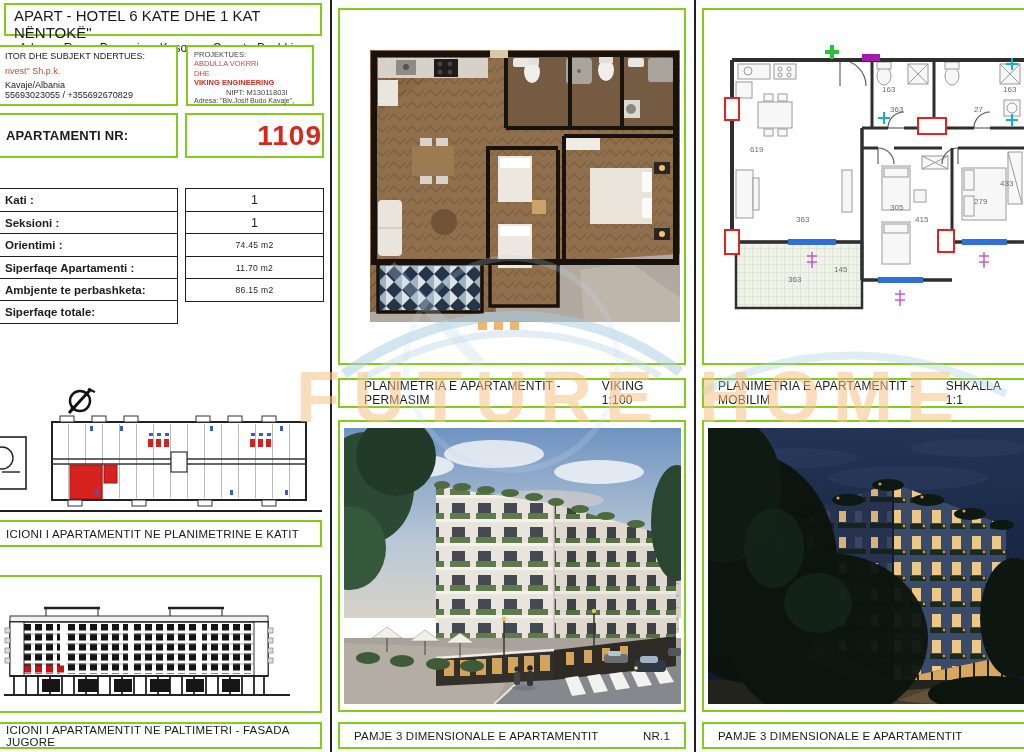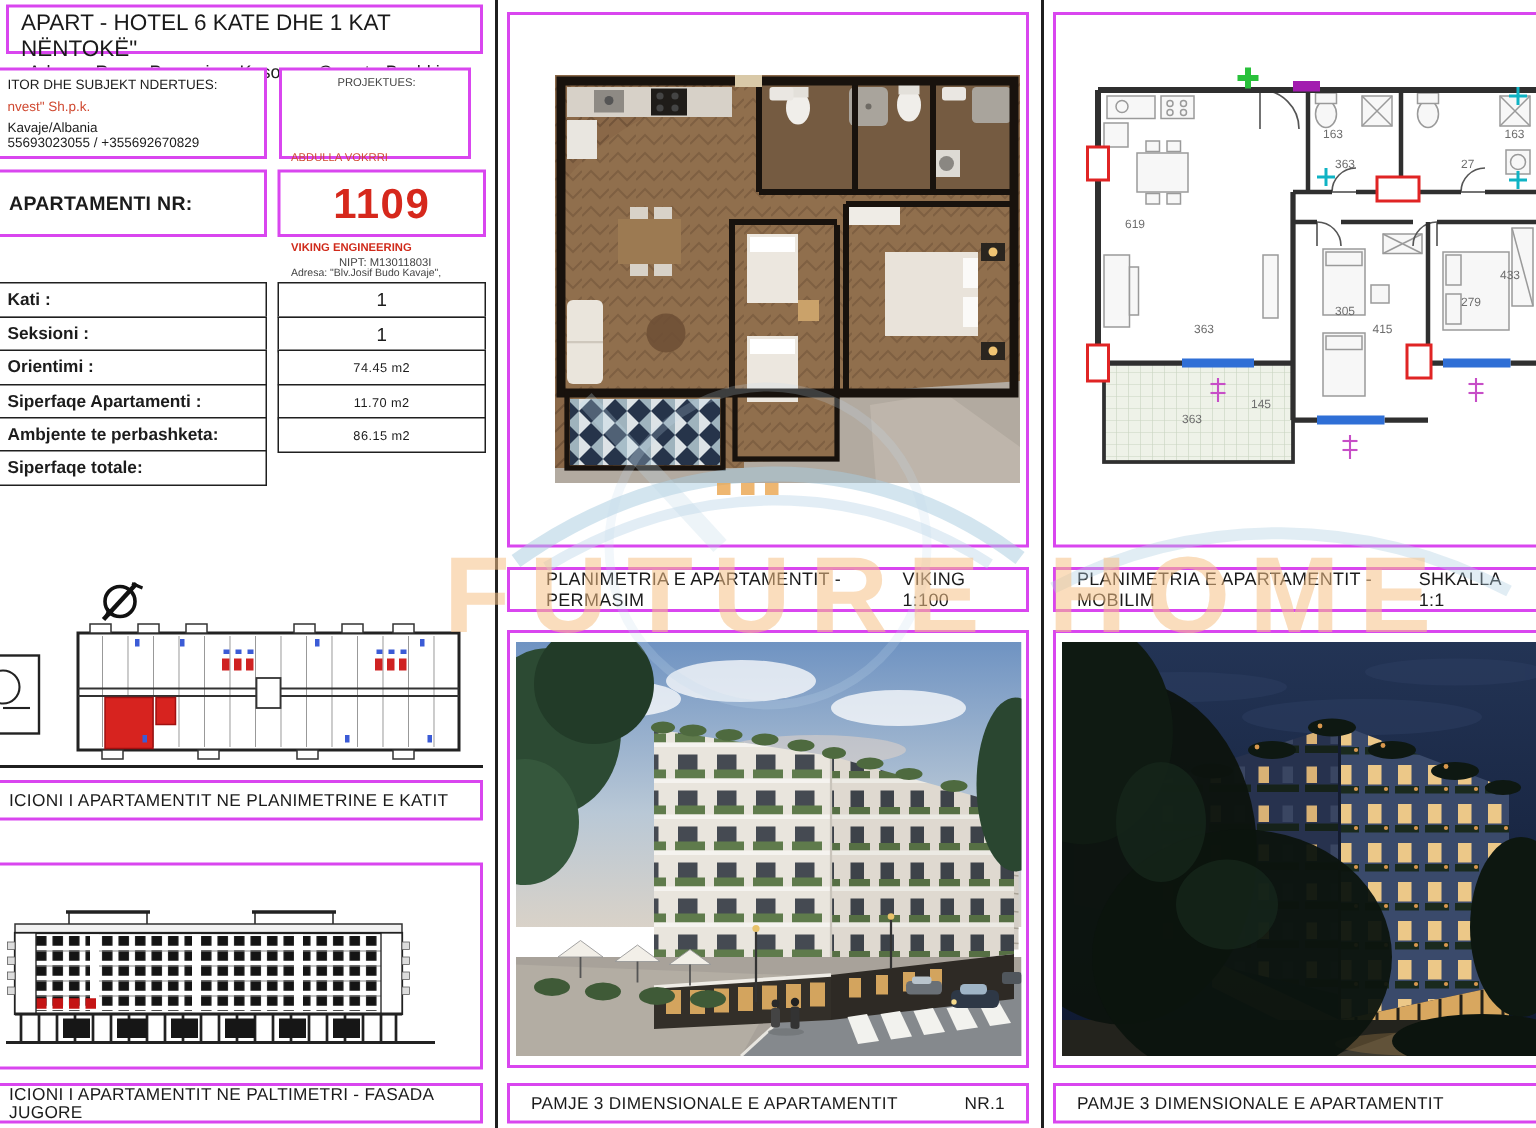--- a/index.html
+++ b/index.html
@@ -1,29 +1,29 @@
 <!DOCTYPE html>
 <html><head>
 <meta charset="utf-8">
 <style>
   html,body{margin:0;padding:0;background:#ffffff;}
   body{font-family:"Liberation Sans", sans-serif;color:#1c1c1c;}
   #sheet{position:relative;width:1024px;height:752px;background:#fff;overflow:hidden;}
   .abs{position:absolute;}
-  .bx{position:absolute;border:2px solid #d946ef;background:#fff;box-sizing:border-box;}
+  .bx{position:absolute;border:2px solid #84cc16;background:#fff;box-sizing:border-box;}
   .lblbox{display:flex;align-items:center;font-size:11.5px;color:#1b1b1b;padding:0 14px;letter-spacing:.2px;}
   .between{justify-content:space-between;}
   .vline{position:absolute;width:2px;background:#1f1f1f;top:0;height:752px;}
   .hline{position:absolute;height:2px;background:#1f1f1f;}
   .cellcol{position:absolute;display:flex;flex-direction:column;}
   .cell{height:24px;border:1.6px solid #1f1f1f;margin-top:-1.6px;background:#fff;box-sizing:border-box;display:flex;align-items:center;}
   .cell.lab{padding-left:14px;font-weight:700;font-size:11.5px;}
   .cell.val{justify-content:center;font-size:12.5px;}
   .cell.val.sm{font-size:8.5px;letter-spacing:.3px;}
-  .red{color:#d04a32;margin-top:41px;}
+  .red{color:#d04a32;}
   .redbold{color:#d02a1a;font-weight:700;}
   #watermark{position:absolute;left:296px;top:356px;font-size:72px;font-weight:700;letter-spacing:13px;color:rgba(246,193,134,.55);white-space:nowrap;z-index:60;pointer-events:none;text-align:right;}
   .odot{position:absolute;width:9px;height:8px;background:rgba(232,158,64,.75);z-index:61;pointer-events:none;}
   svg text{font-family:"Liberation Sans", sans-serif;}
 </style>
 </head>
 <body>
 
 <div id="sheet">
 
@@ -33,32 +33,32 @@
   </div>
 
   <div class="bx" style="left:-10px;top:45px;width:188px;height:61px;padding:4px 4px 4px 13px;font-size:9px;">
     <div>ITOR DHE SUBJEKT NDERTUES:</div>
     <div class="red" style="margin-top:5px;">nvest" Sh.p.k.</div>
     <div style="margin-top:4px;">Kavaje/Albania</div>
     <div style="margin-top:0;">55693023055 / +355692670829</div>
   </div>
 
   <div class="bx" style="left:186px;top:45px;width:128px;height:61px;padding:3px 4px 2px 6px;font-size:7.5px;line-height:1.25;">
-    <div style="color:#444;text-align:center;">PROJEKTUES:</div>
+    <div style="color:#444;">PROJEKTUES:</div>
     <div class="red">ABDULLA VOKRRI</div>
     <div class="red">DHE</div>
     <div class="redbold">VIKING ENGINEERING</div>
     <div style="color:#444;padding-left:32px;">NIPT: M13011803I</div>
     <div style="color:#444;font-size:7px;">Adresa: "Blv.Josif Budo Kavaje",</div>
   </div>
 
   <div class="bx lblbox" style="left:-10px;top:113px;width:188px;height:45px;font-weight:700;font-size:13px;">
     <span>APARTAMENTI NR:</span>
   </div>
-  <div class="bx" style="left:185px;top:113px;width:139px;height:45px;display:flex;align-items:center;justify-content:center;">
+  <div class="bx" style="left:185px;top:113px;width:139px;height:45px;display:flex;align-items:center;justify-content:flex-end;">
     <span style="color:#d6281c;font-size:28px;font-weight:600;letter-spacing:1px;">1109</span>
   </div>
 
   <div class="cellcol" style="left:-10px;top:190px;width:188px;">
     <div class="cell lab">Kati :</div>
     <div class="cell lab">Seksioni :</div>
     <div class="cell lab">Orientimi :</div>
     <div class="cell lab">Siperfaqe Apartamenti :</div>
     <div class="cell lab">Ambjente te perbashketa:</div>
     <div class="cell lab">Siperfaqe totale:</div>

